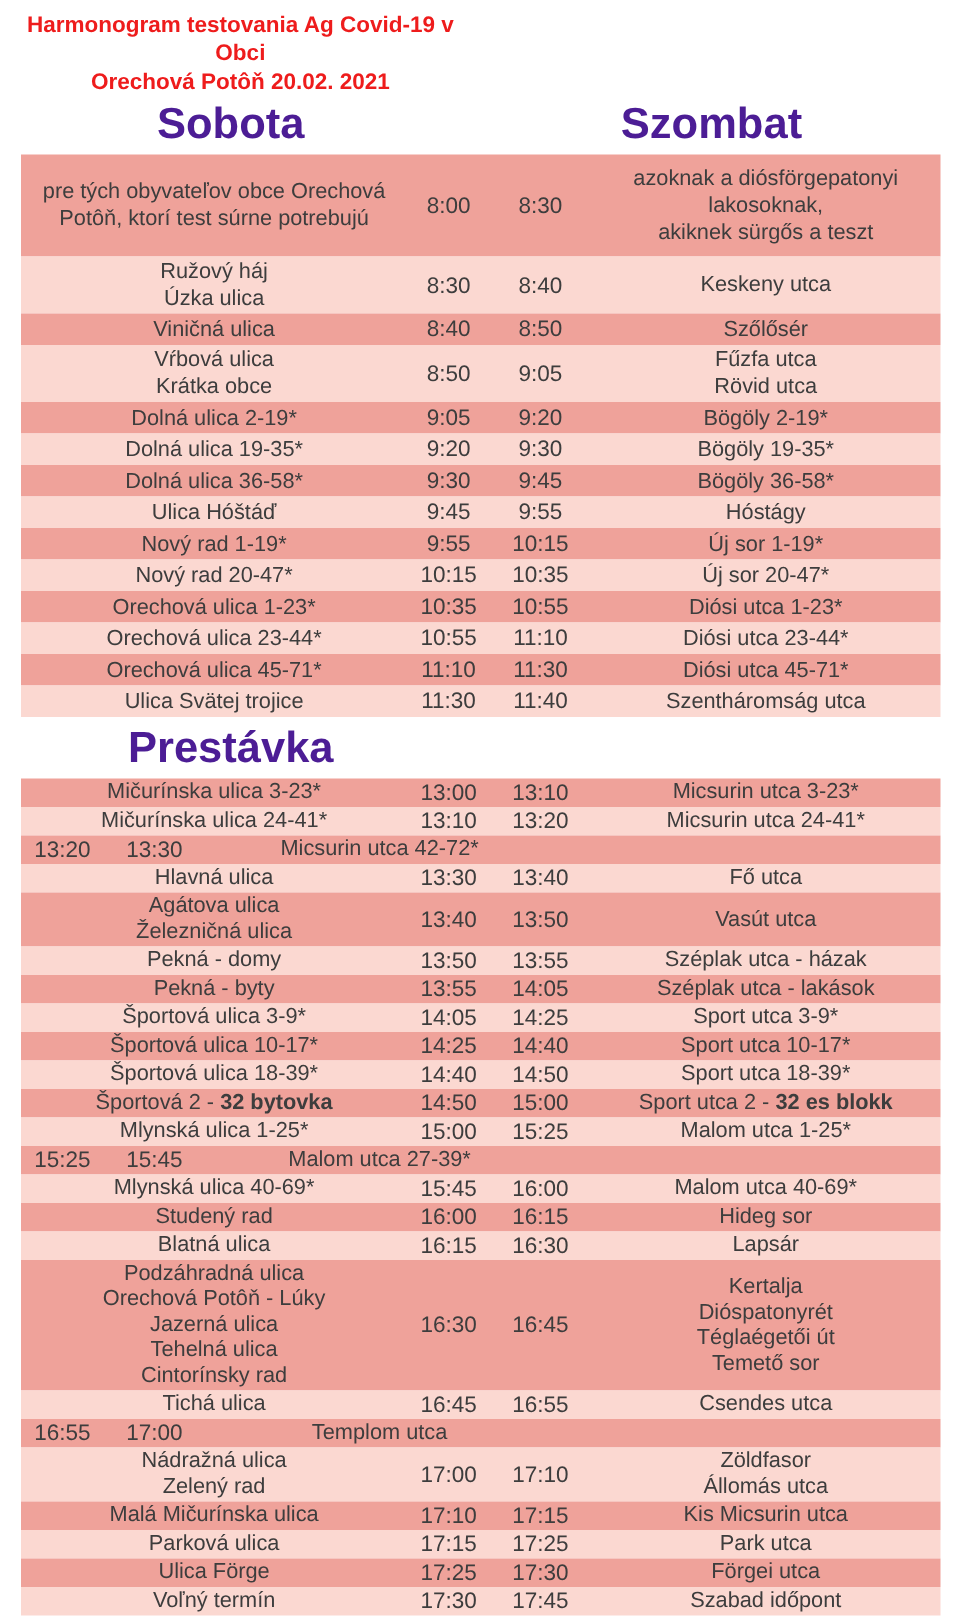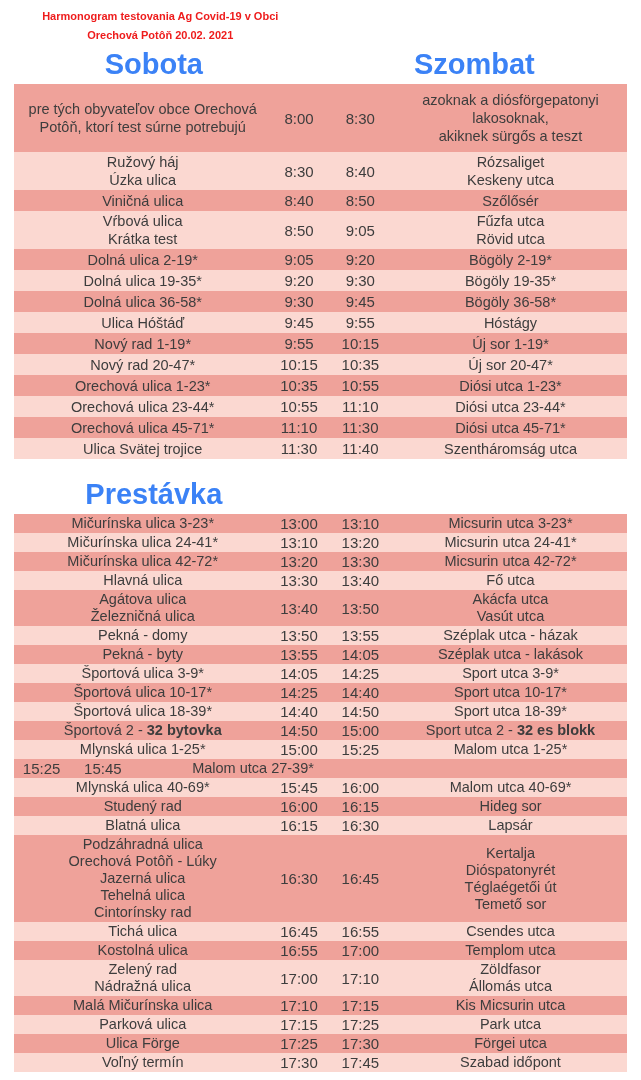--- a/index.html
+++ b/index.html
@@ -9,27 +9,27 @@
     --text:#3d3d3d;
   }
   html,body{margin:0;padding:0;background:#fff;}
   .page{
     width:641px;height:1080px;overflow:hidden;background:#fff;
     font-family:"Liberation Sans", sans-serif;
   }
   
   .titles{display:flex;padding-top:7px;}
   .title{width:50%;text-align:center;color:var(--accent-red);
-         font-weight:bold;font-size:11px;line-height:19px;}
+         font-weight:bold;font-size:15px;line-height:19px;}
   
   .day-row{display:flex;margin:3px 0 3px 0;}
-  .day-row .day{text-align:center;font-size:29px;font-weight:bold;color:#3b82f6;line-height:33px;}
+  .day-row .day{text-align:center;font-size:29px;font-weight:bold;color:#4c1d95;line-height:33px;}
   .day-row .day.left{width:48%;}
   .day-row .day.right{width:52%;}
-  .day-row.break{margin-top:19px;gap:24px;}
+  .day-row.break{margin-top:5px;gap:24px;}
   
   .table{margin:0 14px;}
   .row{display:flex;align-items:center;text-align:center;
        color:var(--text);font-size:14.5px;padding:1px 0;}
   .row.light{background:var(--row-light);}
   .row.dark{background:var(--row-dark);}
   .row.intro{padding:7px 0;}
   .morning .row{min-height:19px;}
   .afternoon .row{min-height:17px;}
   .cell{box-sizing:border-box;}
@@ -72,38 +72,37 @@
         </div>
       </div>
       <div class="row light">
         <div class="cell c-sk">
           <div class="line">Ružový háj</div>
           <div class="line">Úzka ulica</div>
         </div>
         <div class="cell c-t">8:30</div>
         <div class="cell c-t c-t2">8:40</div>
         <div class="cell c-hu">
-          <div class="line">Rózsaliget</div>
           <div class="line">Keskeny utca</div>
         </div>
       </div>
       <div class="row dark">
         <div class="cell c-sk">
           <div class="line">Viničná ulica</div>
         </div>
         <div class="cell c-t">8:40</div>
         <div class="cell c-t c-t2">8:50</div>
         <div class="cell c-hu">
           <div class="line">Szőlősér</div>
         </div>
       </div>
       <div class="row light">
         <div class="cell c-sk">
           <div class="line">Vŕbová ulica</div>
-          <div class="line">Krátka test</div>
+          <div class="line">Krátka obce</div>
         </div>
         <div class="cell c-t">8:50</div>
         <div class="cell c-t c-t2">9:05</div>
         <div class="cell c-hu">
           <div class="line">Fűzfa utca</div>
           <div class="line">Rövid utca</div>
         </div>
       </div>
       <div class="row dark">
         <div class="cell c-sk">
@@ -226,23 +225,20 @@
         <div class="cell c-sk">
           <div class="line">Mičurínska ulica 24-41*</div>
         </div>
         <div class="cell c-t">13:10</div>
         <div class="cell c-t c-t2">13:20</div>
         <div class="cell c-hu">
           <div class="line">Micsurin utca 24-41*</div>
         </div>
       </div>
       <div class="row dark">
-        <div class="cell c-sk">
-          <div class="line">Mičurínska ulica 42-72*</div>
-        </div>
         <div class="cell c-t">13:20</div>
         <div class="cell c-t c-t2">13:30</div>
         <div class="cell c-hu">
           <div class="line">Micsurin utca 42-72*</div>
         </div>
       </div>
       <div class="row light">
         <div class="cell c-sk">
           <div class="line">Hlavná ulica</div>
         </div>
@@ -253,21 +249,20 @@
         </div>
       </div>
       <div class="row dark">
         <div class="cell c-sk">
           <div class="line">Agátova ulica</div>
           <div class="line">Železničná ulica</div>
         </div>
         <div class="cell c-t">13:40</div>
         <div class="cell c-t c-t2">13:50</div>
         <div class="cell c-hu">
-          <div class="line">Akácfa utca</div>
           <div class="line">Vasút utca</div>
         </div>
       </div>
       <div class="row light">
         <div class="cell c-sk">
           <div class="line">Pekná - domy</div>
         </div>
         <div class="cell c-t">13:50</div>
         <div class="cell c-t c-t2">13:55</div>
         <div class="cell c-hu">
@@ -392,33 +387,30 @@
         <div class="cell c-sk">
           <div class="line">Tichá ulica</div>
         </div>
         <div class="cell c-t">16:45</div>
         <div class="cell c-t c-t2">16:55</div>
         <div class="cell c-hu">
           <div class="line">Csendes utca</div>
         </div>
       </div>
       <div class="row dark">
-        <div class="cell c-sk">
-          <div class="line">Kostolná ulica</div>
-        </div>
         <div class="cell c-t">16:55</div>
         <div class="cell c-t c-t2">17:00</div>
         <div class="cell c-hu">
           <div class="line">Templom utca</div>
         </div>
       </div>
       <div class="row light">
         <div class="cell c-sk">
+          <div class="line">Nádražná ulica</div>
           <div class="line">Zelený rad</div>
-          <div class="line">Nádražná ulica</div>
         </div>
         <div class="cell c-t">17:00</div>
         <div class="cell c-t c-t2">17:10</div>
         <div class="cell c-hu">
           <div class="line">Zöldfasor</div>
           <div class="line">Állomás utca</div>
         </div>
       </div>
       <div class="row dark">
         <div class="cell c-sk">

